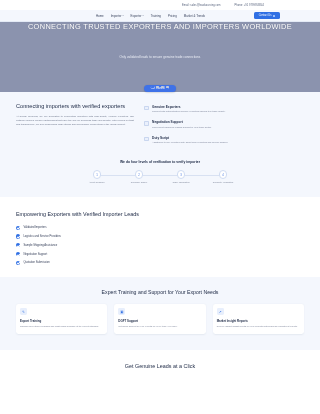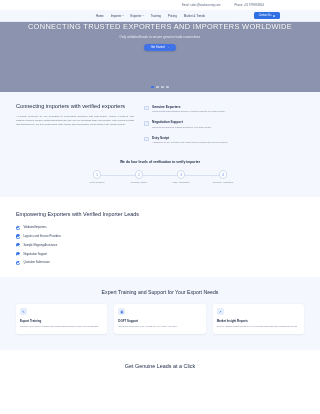--- a/index.html
+++ b/index.html
@@ -38,21 +38,21 @@
     background:#2f6fe4; color:#fff; font-size:2.6px;
     padding:1.6px 5px; border-radius:1.6px; white-space:nowrap;
     display:flex; align-items:center; gap:1.5px;
   }
   .contact-btn .sq { width:2px; height:2px; background:#9dc0fb; border-radius:.3px; }
 
   
   .hero {
     height:70px; background:#8b93ae;
     display:flex; flex-direction:column;
-    align-items:center; justify-content:flex-start;
+    align-items:center; justify-content:space-between;
     color:#ffffff; position:relative;
   }
   .hero h1 {
     font-size:7.4px; line-height:9px; font-weight:400;
     letter-spacing:.35px; text-align:center; text-transform:uppercase;
     text-shadow:0 .4px 1.2px rgba(0,0,0,.18);
   }
   .hero p {
     margin-top:4px; font-size:3px; letter-spacing:.08px;
     color:#eef1f8; text-align:center;

